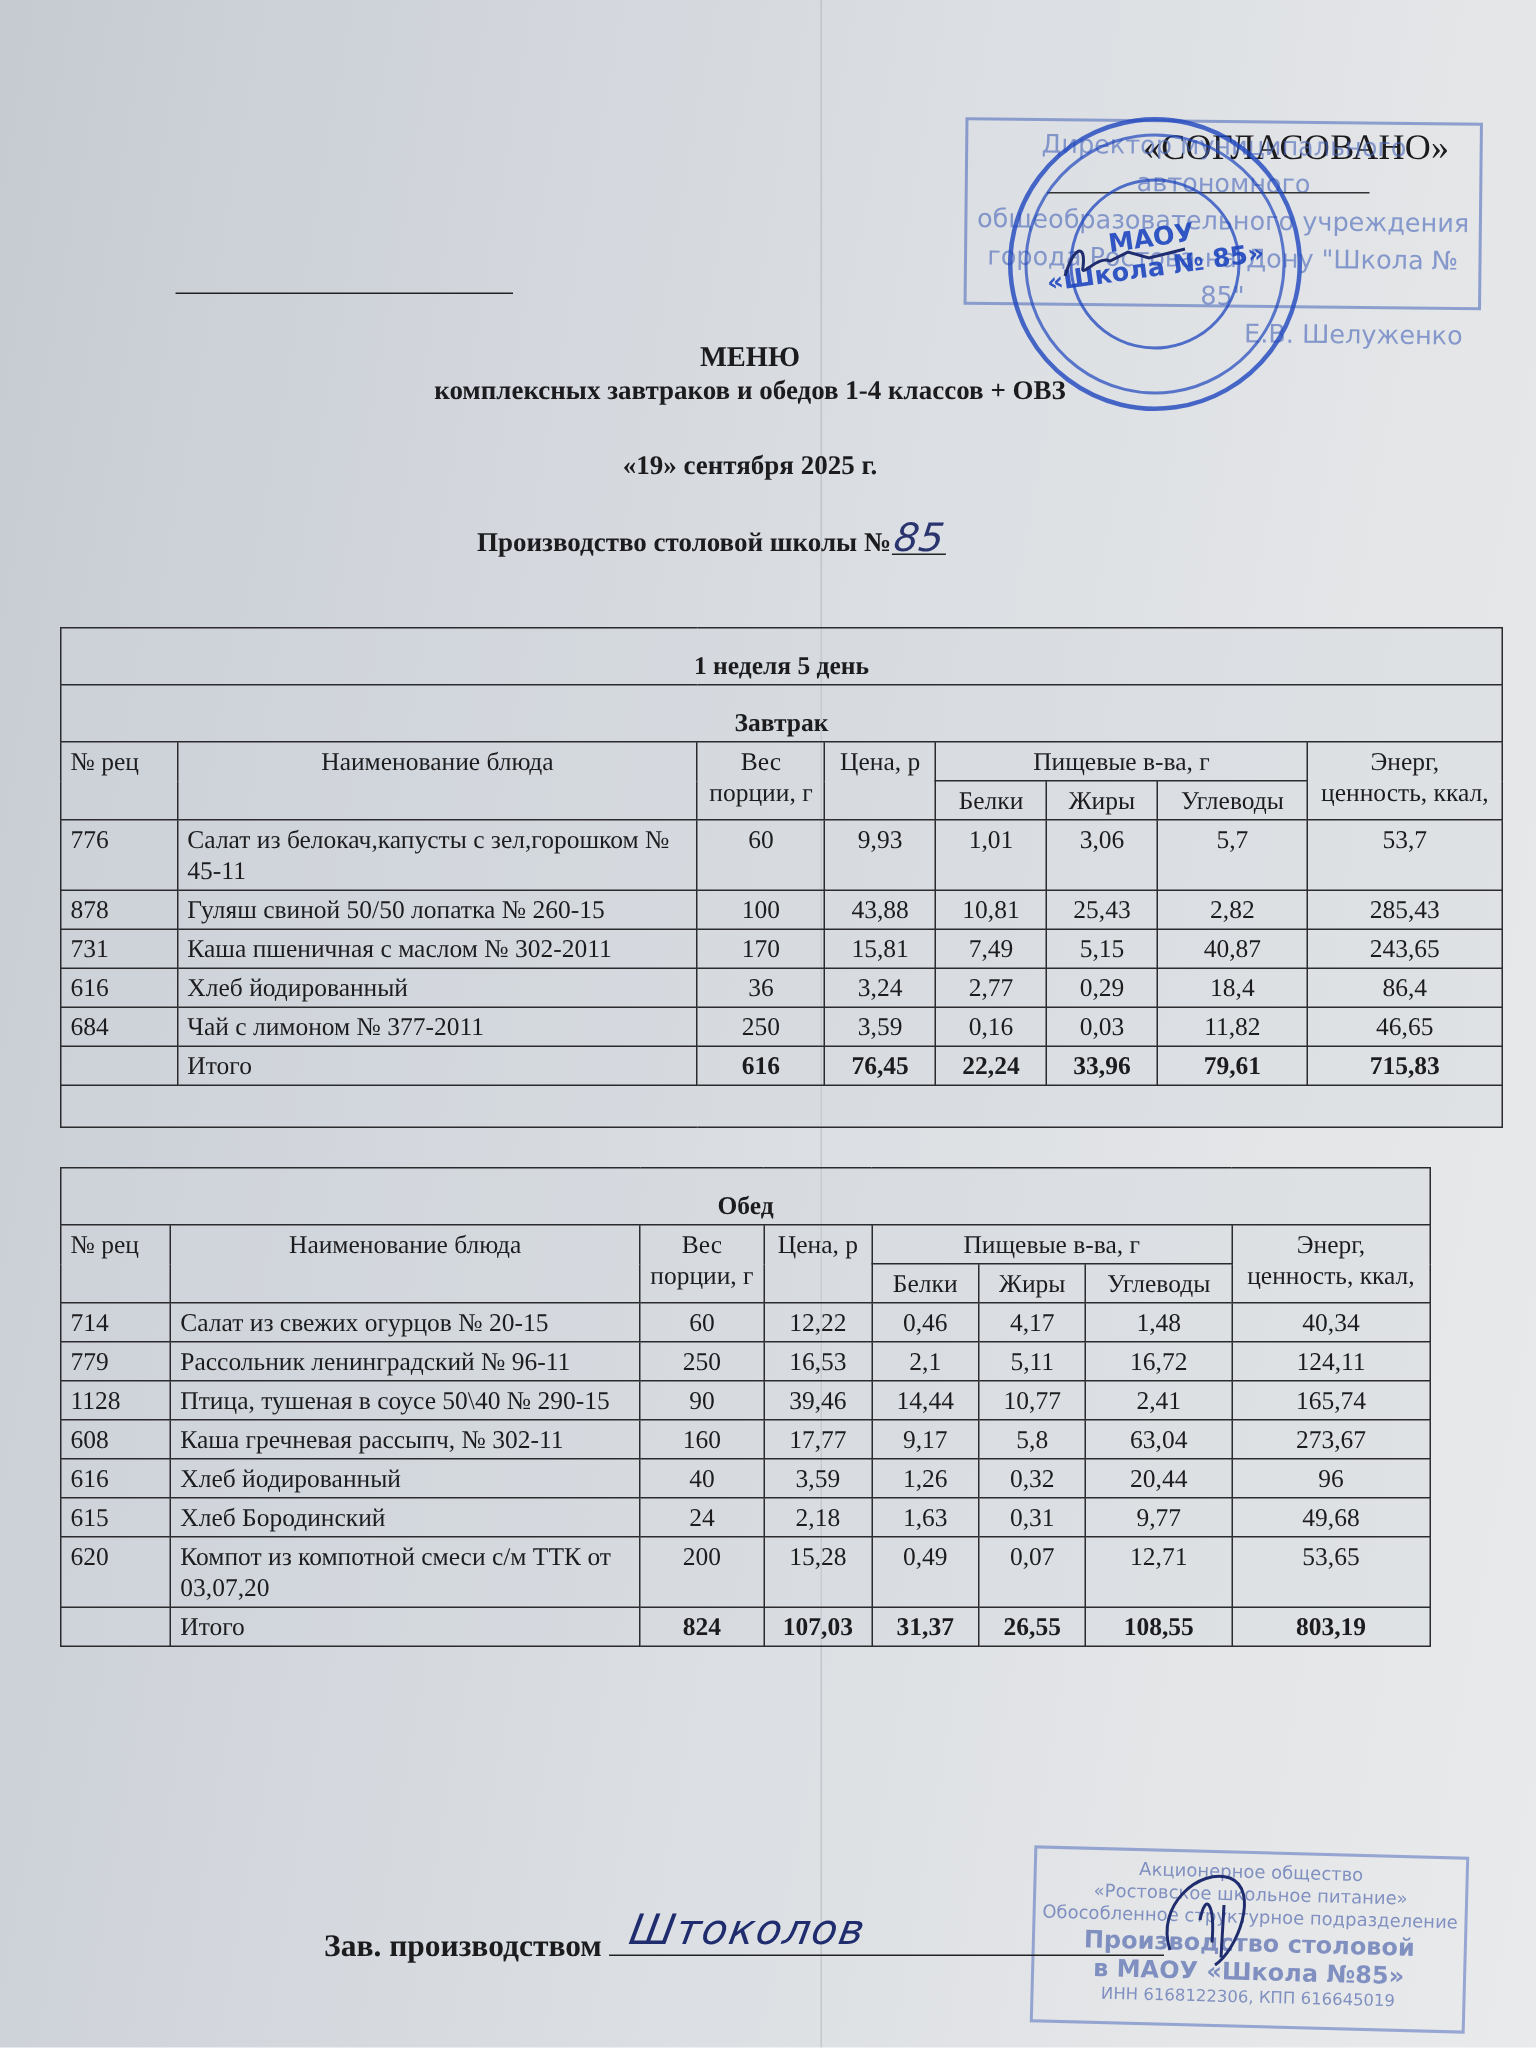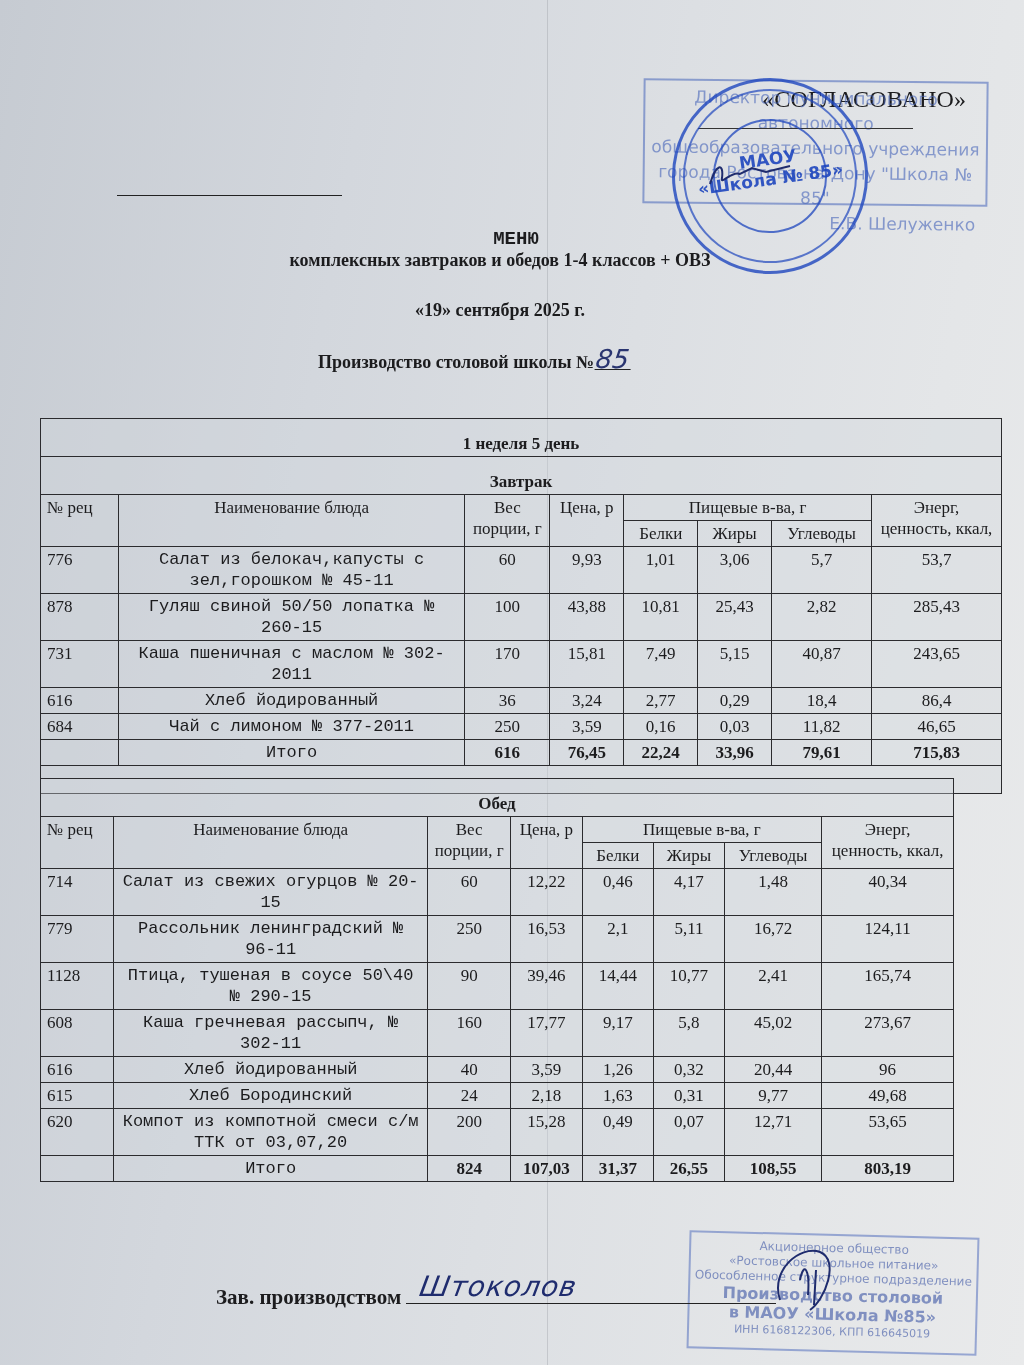--- a/index.html
+++ b/index.html
@@ -20,22 +20,22 @@
     }
     .company {
       position: absolute; left: 113px; top: 180px;
       font-size: 18px; font-weight: bold; white-space: nowrap;
     }
     .company .sign-line {
       display: inline-block; width: 225px; border-bottom: 1.5px solid #222;
       vertical-align: baseline; margin-left: 4px; height: 16px;
     }
     .menu-title {
-      position: absolute; left: 16px; width: 1000px; top: 228px;
-      text-align: center; font-size: 19px; font-weight: bold; font-family: Liberation Mono, monospace;
+      position: absolute; left: 0; width: 1000px; top: 228px;
+      text-align: center; font-size: 19px; font-weight: bold;
     }
     .menu-sub {
       position: absolute; left: 0; width: 1000px; top: 250px;
       text-align: center; font-size: 18px; font-weight: bold;
     }
     .date-line {
       position: absolute; left: 0; width: 1000px; top: 300px;
       text-align: center; font-size: 18px; font-weight: bold;
     }
     .prod-line {
@@ -91,21 +91,21 @@
       border: 1.3px solid #2b2b2e; font-weight: normal;
       padding: 2px 6px; vertical-align: top; line-height: 21px;
     }
     table.menu .section-row td {
       text-align: center; font-weight: bold; height: 26px; padding-top: 14px;
     }
     table.menu .empty-row td { height: 28px; }
     table.menu th { text-align: center; }
     table.menu td.num { text-align: center; }
     table.menu td.rec { text-align: left; width: 78px; }
-    table.menu td.name { text-align: center; width: 347px; font-family: Liberation Mono, monospace; }
+    table.menu td.name { text-align: left; width: 347px; }
     table.menu tr.total td.num { font-weight: bold; }
     col.c-rec { width: 78px; }
     col.c-name { width: 347px; }
     col.c-w { width: 85px; }
     col.c-p { width: 74px; }
     col.c-b { width: 74px; }
     col.c-f { width: 74px; }
     col.c-u { width: 100px; }
     col.c-e { width: 130px; }
 
@@ -332,21 +332,21 @@
     <td class="num">2,41</td>
     <td class="num">165,74</td>
   </tr>
   <tr>
     <td class="rec">608</td>
     <td class="name">Каша гречневая рассыпч, № 302-11</td>
     <td class="num">160</td>
     <td class="num">17,77</td>
     <td class="num">9,17</td>
     <td class="num">5,8</td>
-    <td class="num">45,02</td>
+    <td class="num">63,04</td>
     <td class="num">273,67</td>
   </tr>
   <tr>
     <td class="rec">616</td>
     <td class="name">Хлеб йодированный</td>
     <td class="num">40</td>
     <td class="num">3,59</td>
     <td class="num">1,26</td>
     <td class="num">0,32</td>
     <td class="num">20,44</td>

